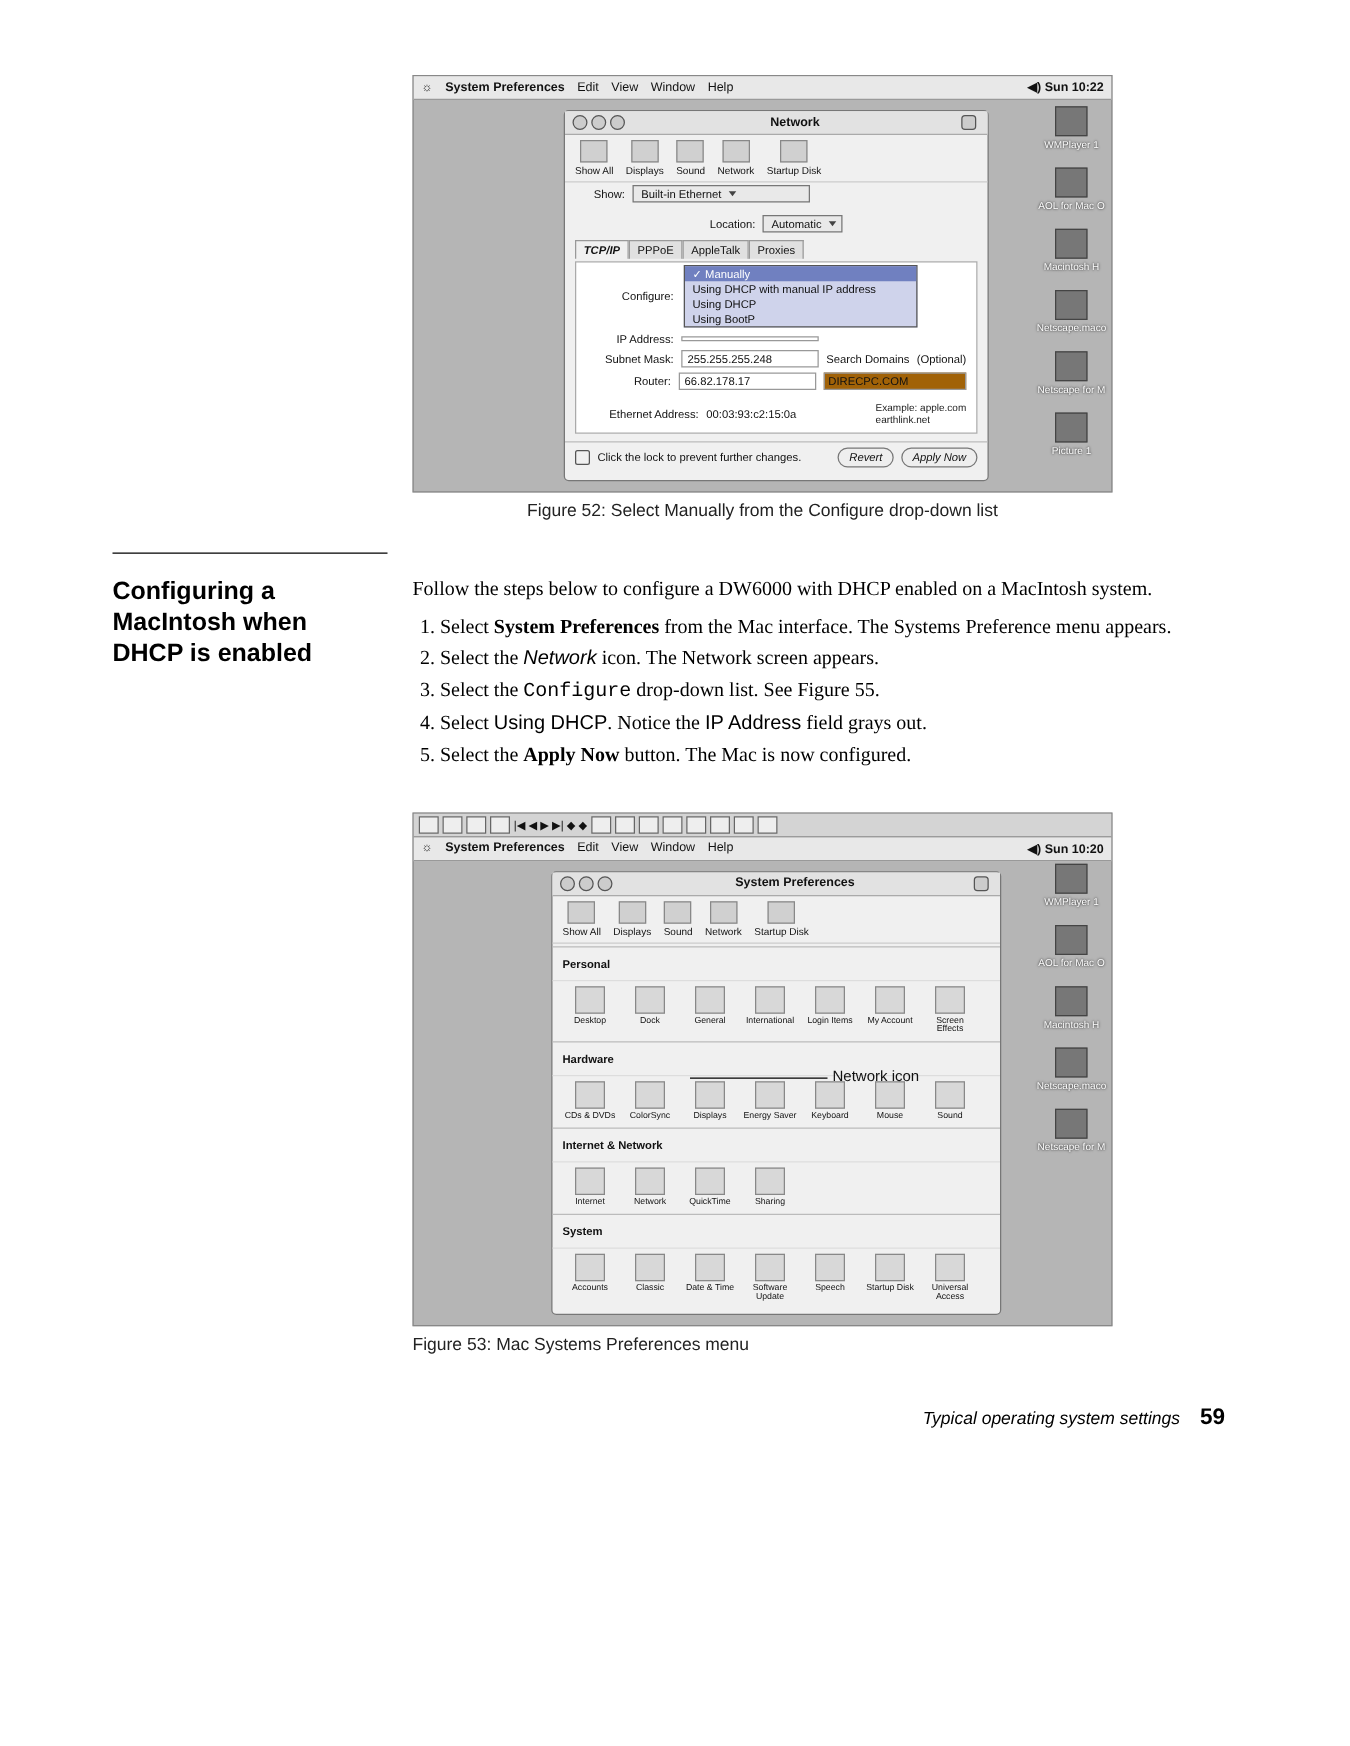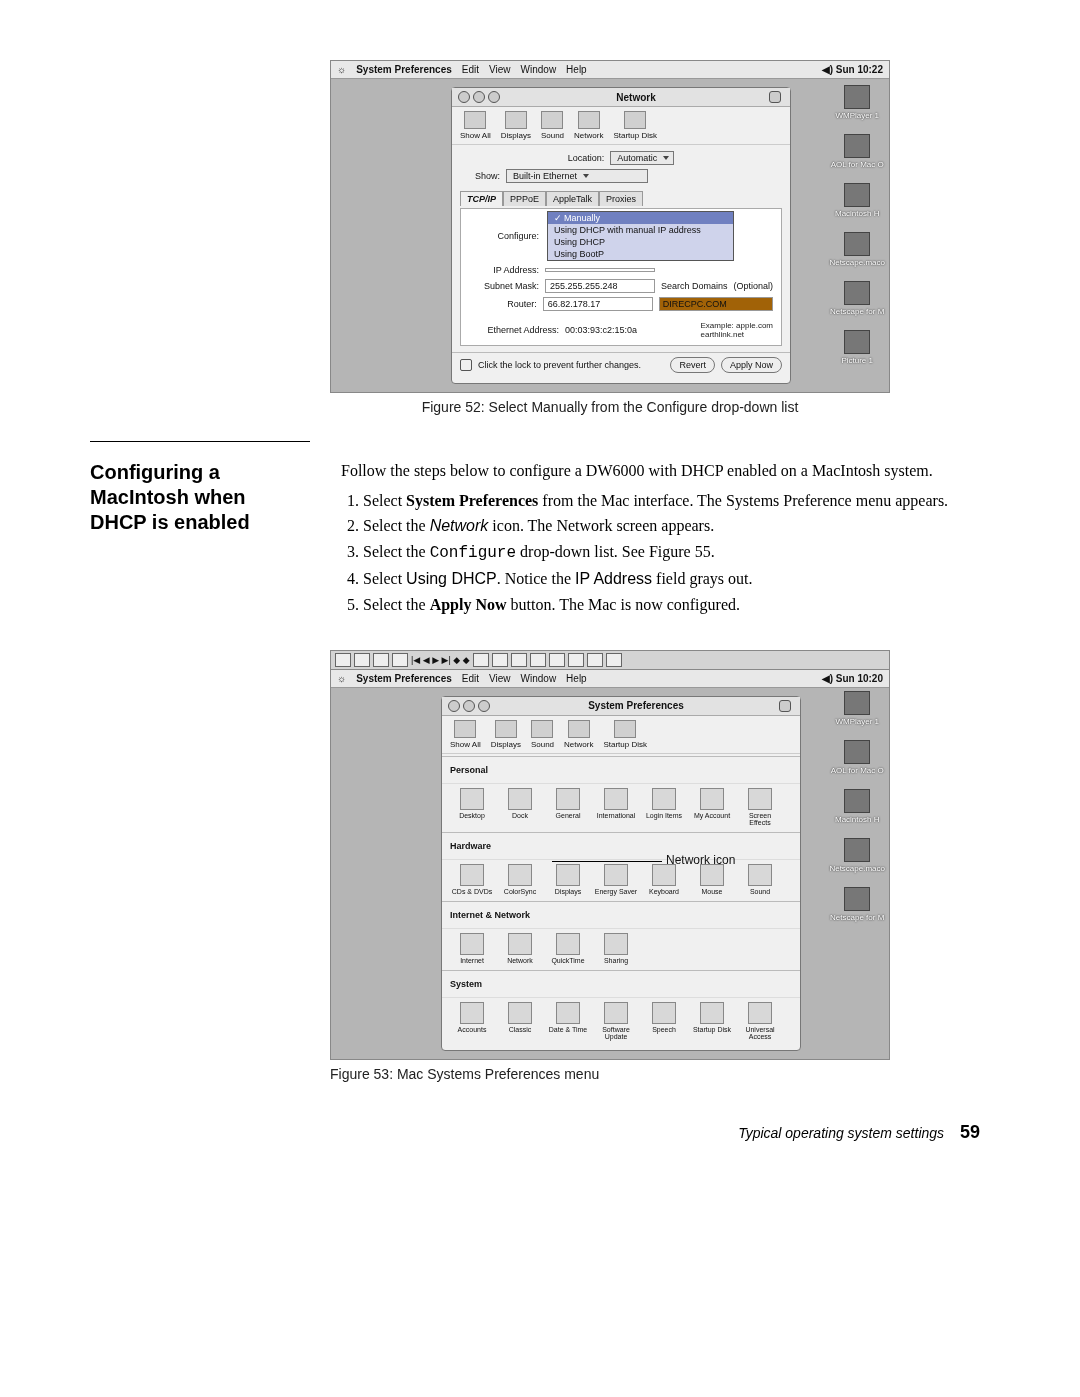--- a/index.html
+++ b/index.html
@@ -84,30 +84,30 @@
   .dropdown-open {
     position:relative;border:1px solid #555;background:#cfd3eb;padding:0;margin-left:2px;width:185px;font-size:9px;
   }
   .dropdown-open div{padding:1px 6px;}
   .dropdown-open .hl{background:#7080c0;color:#fff;}
   .dropdown-open .chk::before{content:"✓ ";}
   .bottom-bar {
     display:flex;align-items:center;padding:4px 8px;border-top:1px solid #bbb;font-size:9px;gap:6px;margin-top:6px;
   }
   .lock-ico{width:10px;height:10px;border:1px solid #555;border-radius:2px;}
-  .btn {border:1px solid #777;border-radius:8px;padding:2px 8px;background:#eee;font-size:9px;}
+  .btn {border:1px solid #777;border-radius:8px;padding:2px 8px;background:#eee;font-size:9px;font-style:italic;}
   .desk-icons {
     position:absolute;right:4px;top:24px;display:flex;flex-direction:column;gap:14px;align-items:center;
   }
   .mac-shot{position:relative;}
   .desk-item{display:flex;flex-direction:column;align-items:center;font-size:8px;color:#fff;text-shadow:0 0 2px #000;}
   .desk-ico{width:24px;height:22px;background:#777;border:1px solid #444;margin-bottom:2px;}
   .fig-caption {font-family:Arial,sans-serif;font-size:14px;color:#222;margin-top:6px;}
   .section-divider{border:none;border-top:1px solid #000;margin:26px 0 18px 0;width:220px;}
-  .two-col {display:flex;gap:41px;}
+  .two-col {display:flex;gap:30px;}
   .left-col {width:210px;}
   .left-col h2{font-family:Arial,sans-serif;font-weight:bold;font-size:20px;margin:0;line-height:1.25;}
   .right-col {flex:1;font-size:16px;line-height:1.35;}
   .right-col ol{margin:8px 0 0 0;padding-left:22px;}
   .right-col li{margin-bottom:4px;}
   .mono{font-family:"Courier New",monospace;}
   .sans{font-family:Arial,sans-serif;}
   .prefs-cat{font-weight:bold;font-size:9px;padding:8px 8px;border-top:1px solid #bbb;border-bottom:1px solid #ddd;margin-top:2px;}
   .prefs-grid{display:flex;flex-wrap:wrap;gap:6px 4px;padding:4px 8px;}
   .pref-item{display:flex;flex-direction:column;align-items:center;width:44px;font-size:7px;text-align:center;}
@@ -190,30 +190,30 @@
           <div class="tool-item">
               <div class="tool-ico"></div>
               <span>Network</span>
             </div>
           <div class="tool-item">
               <div class="tool-ico"></div>
               <span>Startup Disk</span>
             </div>
         </div>
 
+        <div class="form-row" style="padding-bottom:4px">
+          <span class="lbl" style="width:40px">Show:</span>
+          <span class="select-box" style="width:130px">
+              <span>Built-in Ethernet</span>
+            </span>
+        </div>
         <div class="form-row" style="justify-content:center;padding-top:6px">
           <span class="lbl" style="width:auto">Location:</span>
           <span class="select-box">
               <span>Automatic</span>
-            </span>
-        </div>
-        <div class="form-row" style="padding-bottom:4px">
-          <span class="lbl" style="width:40px">Show:</span>
-          <span class="select-box" style="width:130px">
-              <span>Built-in Ethernet</span>
             </span>
         </div>
 
         <div class="tabs">
           <span class="sel">TCP/IP</span>
           <span>PPPoE</span>
           <span>AppleTalk</span>
           <span>Proxies</span>
         </div>
 

